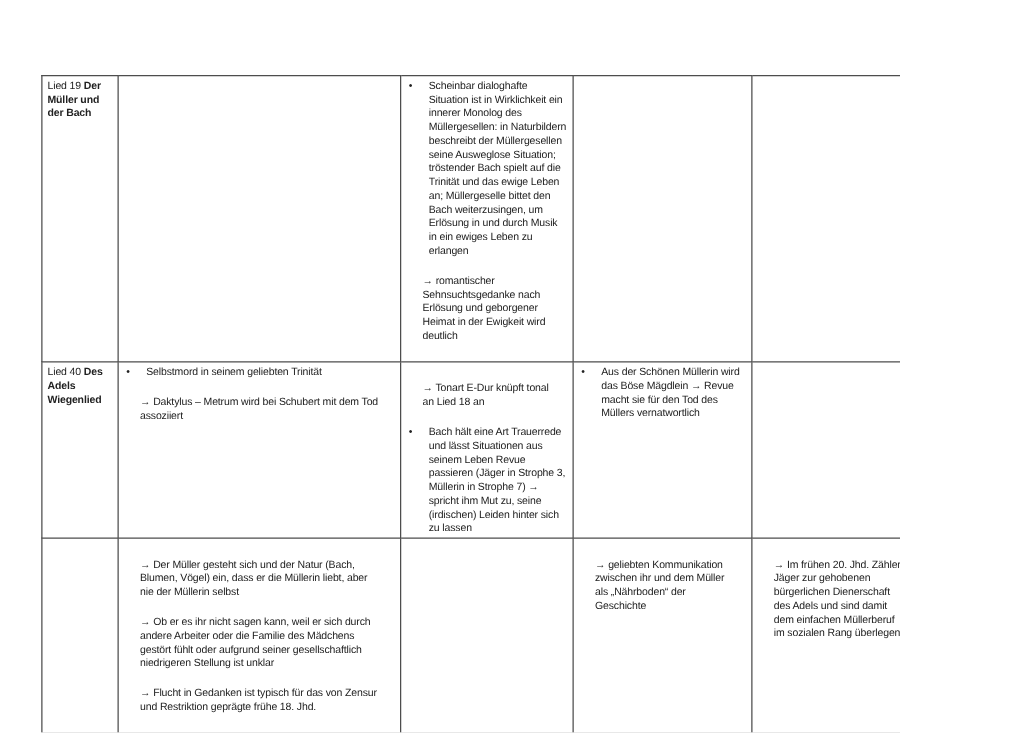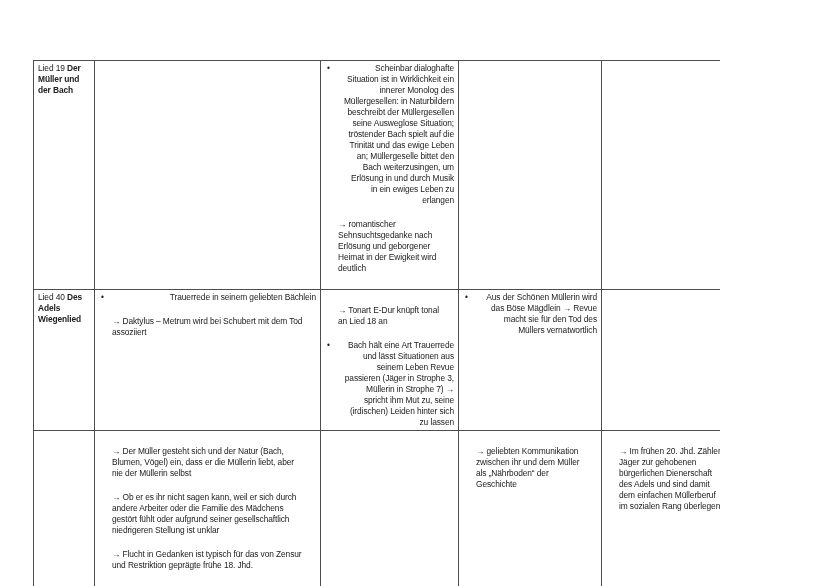--- a/index.html
+++ b/index.html
@@ -45,21 +45,21 @@
     display: flex;
     align-items: flex-start;
     margin: 0;
   }
   .bullet-glyph {
     flex: 0 0 18px;
     width: 18px;
     padding-left: 2px;
     box-sizing: border-box;
   }
-  .bullet-item .note-text { flex: 1 1 auto; text-align: right; }
+  .bullet-item .note-text { flex: 1 1 auto; }
 
   .arrow-item { margin: 13px; }
 </style>
 </head>
 <body>
 
 <div class="page">
   <table class="notes-table">
     <colgroup>
         <col style="width: 61px;">
@@ -84,21 +84,21 @@
           <td></td>
           <td></td>
         </tr>
         <tr class="row-1">
           <td>
             <div class="song-label"><span>Lied 40 </span><span class="bold">Des Adels Wiegenlied</span></div>
           </td>
           <td>
             <div class="bullet-item">
               <span class="bullet-glyph">•</span>
-              <span class="note-text">Trauerrede in seinem geliebten Bächlein</span>
+              <span class="note-text">Selbstmord in seinem geliebten Trinität</span>
             </div>
             <div class="arrow-item">→ Daktylus – Metrum wird bei Schubert mit dem Tod assoziiert</div>
           </td>
           <td>
             <div class="arrow-item">→ Tonart E-Dur knüpft tonal an Lied 18 an</div>
             <div class="bullet-item">
               <span class="bullet-glyph">•</span>
               <span class="note-text">Bach hält eine Art Trauerrede und lässt Situationen aus seinem Leben Revue passieren (Jäger in Strophe 3, Müllerin in Strophe 7) → spricht ihm Mut zu, seine (irdischen) Leiden hinter sich zu lassen</span>
             </div>
           </td>

